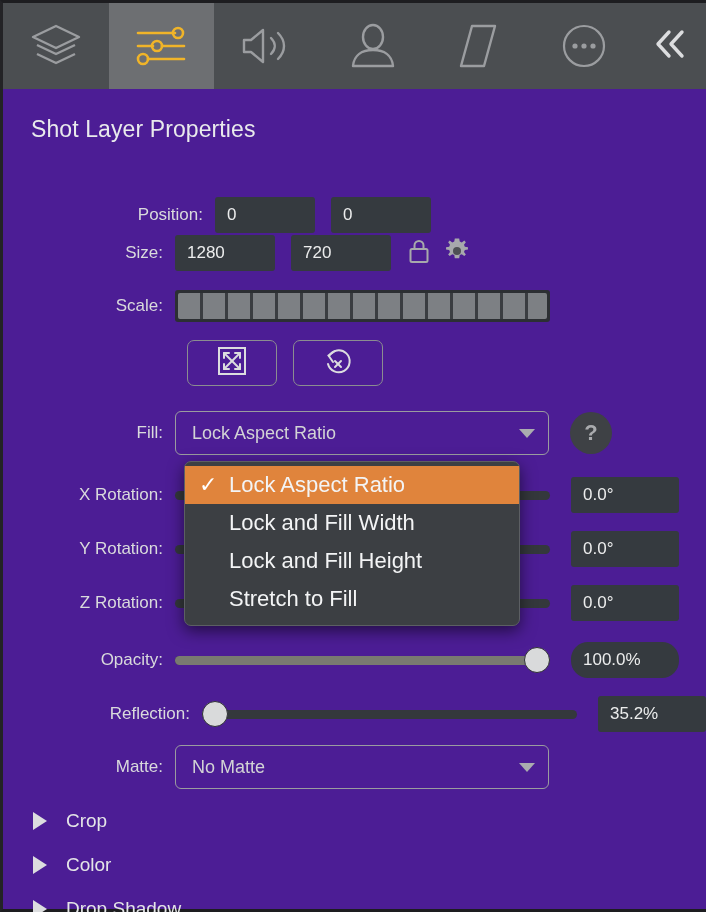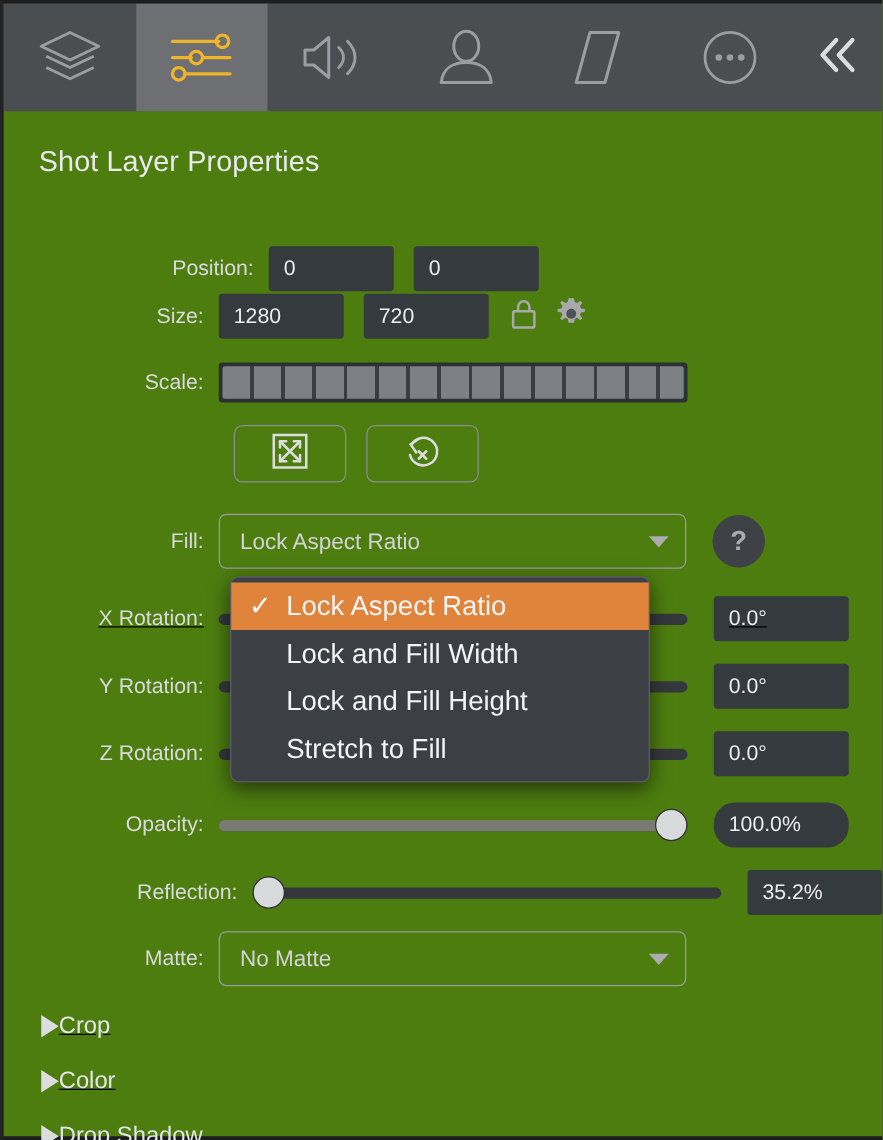--- a/index.html
+++ b/index.html
@@ -5,21 +5,21 @@
   * { box-sizing: border-box; margin: 0; padding: 0; }
   html, body {
     width: 706px; height: 912px;
     background: #4e5054;
     font-family: "Liberation Sans", sans-serif;
     overflow: hidden;
   }
   #app {
     position: relative;
     width: 706px; height: 912px;
-    background: #4d7c0f;
+    background: #4c1d95;
     border-left: 3px solid #232326;
     border-top: 3px solid #1d1d20;
     border-bottom: 3px solid #1d1d20;
   }
 
   
   .toolbar {
     position: absolute; left: 0; top: 0;
     width: 703px; height: 86px;
     background: #4b4e51;
@@ -115,21 +115,21 @@
     border-radius: 50%; background: #d9dadb; border: 1px solid #303236;
   }
   .rot-track {
     position: absolute; top: 9px; height: 9px;
     border-radius: 5px; background: #34383c;
   }
 
   
   .disc {
     position: absolute; left: 0; width: 703px; height: 44px;
-    display: flex; align-items: center; padding-left: 30px;  text-decoration: underline;
+    display: flex; align-items: center; padding-left: 30px; gap: 19px;
   }
   .disc-label { font-size: 19px; color: #e4e5e7; }
   .tri {
     width: 0; height: 0;
     border-left: 14px solid #dcdddf;
     border-top: 9px solid transparent;
     border-bottom: 9px solid transparent;
   }
 
   
@@ -313,21 +313,21 @@
       <span>Lock Aspect Ratio</span>
       <span class="dd-caret">
         <svg width="18" height="12" viewBox="0 0 18 12">
             <polygon points="1,2 17,2 9,11" fill="#aaacaf"></polygon>
           </svg>
       </span>
     </div>
     <div class="help-btn">?</div>
   </div>
 
-  <div class="row" style="top:474px;text-decoration:underline;">
+  <div class="row" style="top:474px;">
     <div class="lbl">X Rotation:</div>
     <div class="slider">
       <div class="rot-track" style="left:0;width:375px;"></div>
     </div>
     <div class="field f-val" style="margin-left:21px;">0.0°</div>
   </div>
 
   <div class="row" style="top:528px;">
     <div class="lbl">Y Rotation:</div>
     <div class="slider">

